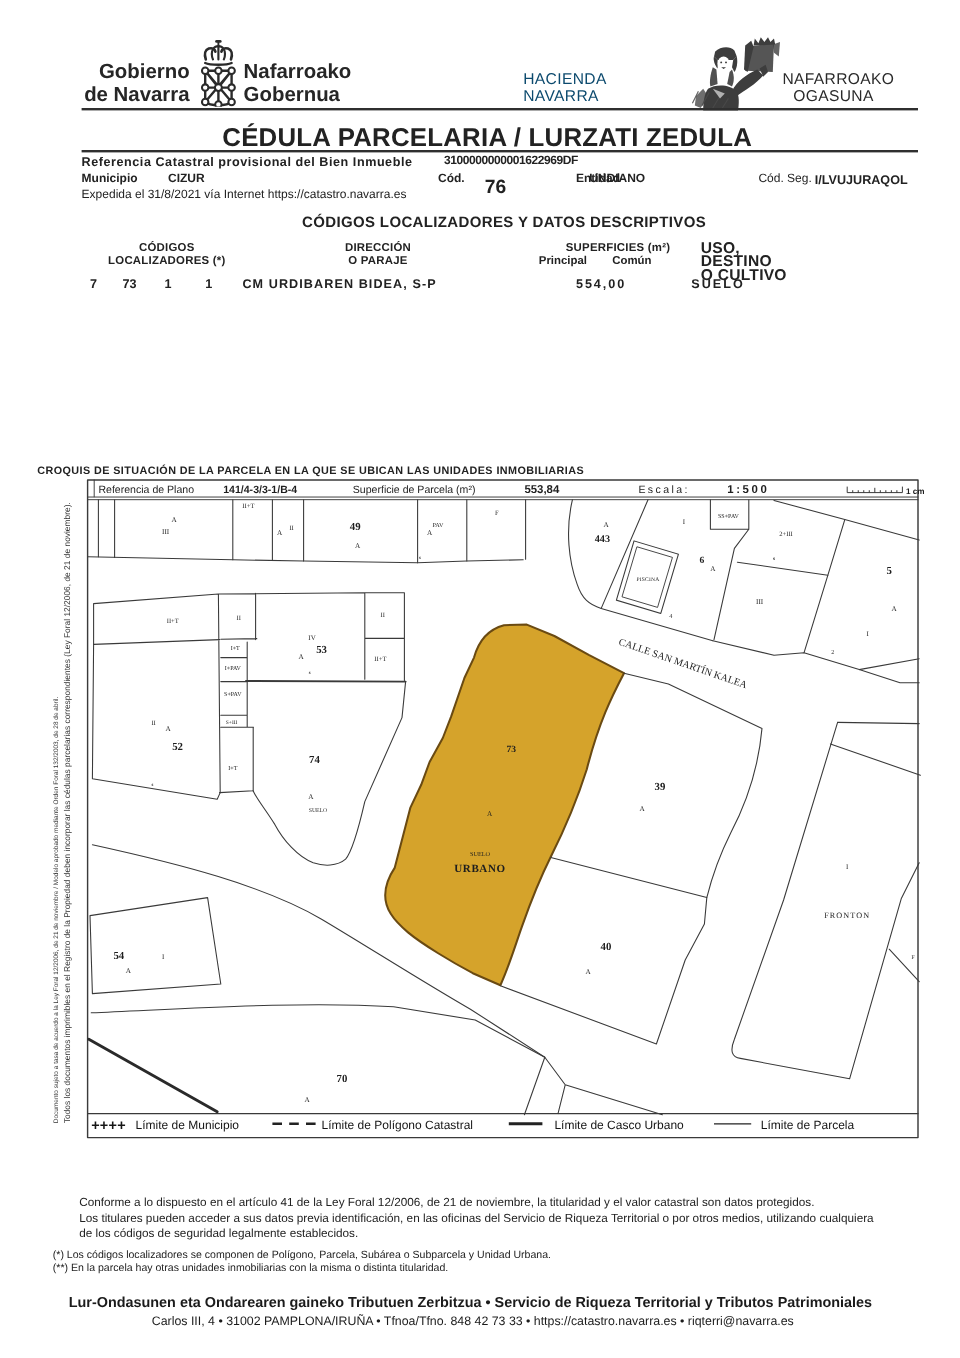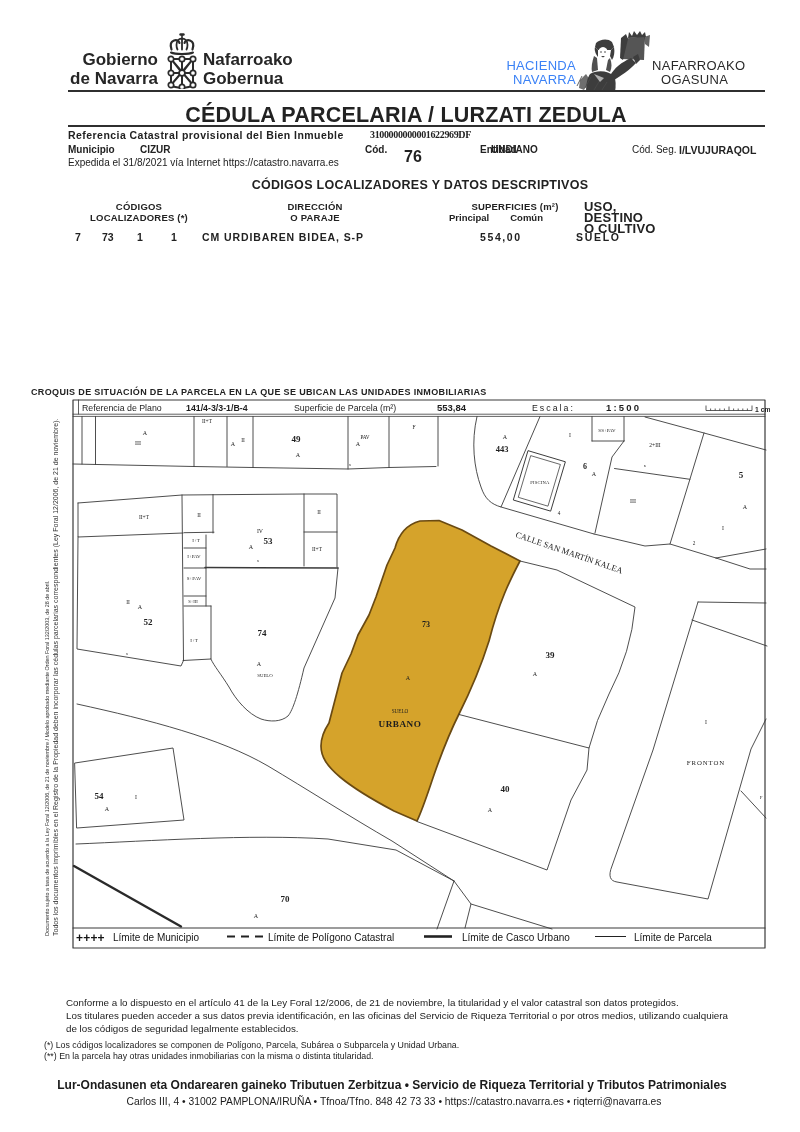--- a/index.html
+++ b/index.html
@@ -32,21 +32,21 @@
       <circle cx="26" cy="40" r="2.7"></circle>
     <circle cx="4" cy="52" r="2.7"></circle>
       <circle cx="15" cy="54" r="2.7"></circle>
       <circle cx="26" cy="52" r="2.7"></circle>
     <circle cx="15" cy="40" r="2.9"></circle>
   </g>
 </svg>
 
 <div class="abs b" style="left:203px;top:50px;font-size:17px;line-height:19px;color:#262626;">Nafarroako<br>Gobernua</div>
 
-<div class="abs" style="left:436px;top:59px;width:140px;text-align:right;font-size:13px;line-height:14px;letter-spacing:0.3px;color:#3b82f6;">HACIENDA<br>NAVARRA</div>
+<div class="abs" style="left:436px;top:59px;width:140px;font-size:13px;line-height:14px;letter-spacing:0.3px;color:#0c4a6e;">HACIENDA<br>NAVARRA</div>
 
 <svg class="abs" style="left:574px;top:30px;" width="78" height="64" viewBox="0 0 78 64">
   <g fill="#3d3d3d">
     <path d="M48,9 L71,6 L70,30 L47,29 Z" opacity="0.88"></path>
     <path d="M54,8 L55,2 L58,6 L60,1 L63,5 L66,1 L68,5 L71,2 L72,7 Z"></path>
     <path d="M70,7 L76,5 L75,17 L71,14 Z" opacity="0.8"></path>
     <path d="M47,8 L52,4 L54,9 L49,30 L46,28 Z"></path>
     <path d="M36,46 C40,38 48,32 57,28 L62,33 C56,40 46,46 40,50 Z"></path>
     <path d="M59,27 L64,24 L66,30 L62,34 Z"></path>
     <path d="M22,13 C26,9 34,8 38,12 L40,17 L37,20 L24,20 L21,17 Z"></path>
@@ -73,21 +73,21 @@
 
 <div class="abs" style="left:652px;top:59px;font-size:13px;line-height:14px;letter-spacing:0.3px;color:#2a2a2a;">NAFARROAKO<br><span style="padding-left:9px;">OGASUNA</span></div>
 
 <div class="abs" style="left:68px;top:90px;width:697px;height:1.7px;background:#2f2f2f;"></div>
 
 <div class="abs b" style="left:6px;top:103px;width:800px;text-align:center;font-size:21.5px;letter-spacing:0.2px;color:#222;">CÉDULA PARCELARIA / LURZATI ZEDULA</div>
 
 <div class="abs" style="left:68px;top:125px;width:697px;height:1.6px;background:#2f2f2f;"></div>
 
 <div class="abs b" style="left:68px;top:129px;font-size:10.5px;letter-spacing:0.45px;color:#222;">Referencia Catastral provisional del Bien Inmueble</div>
-<div class="abs b" style="left:370px;top:129px;font-size:10px;letter-spacing:-0.35px;color:#222;font-family:Liberation Serif, serif;">3100000000001622969DF</div>
+<div class="abs b" style="left:370px;top:129px;font-size:10px;letter-spacing:-0.35px;color:#222;">3100000000001622969DF</div>
 
 <div class="abs b" style="left:68px;top:144px;font-size:10px;color:#222;">Municipio</div>
 <div class="abs b" style="left:140px;top:144px;font-size:10px;color:#222;text-align:center;">CIZUR</div>
 <div class="abs b" style="left:365px;top:144px;font-size:10px;color:#222;">Cód.</div>
 <div class="abs b" style="left:404px;top:148px;font-size:16px;color:#222;">76</div>
 <div class="abs b" style="left:440px;top:144px;font-size:10px;color:#222;padding-left:40px;">Entidad</div>
 <div class="abs b" style="left:491px;top:144px;font-size:10px;color:#222;">UNDIANO</div>
 <div class="abs" style="left:632px;top:144px;font-size:10px;color:#222;">Cód. Seg.</div>
 <div class="abs b" style="left:679px;top:144px;font-size:10.5px;color:#222;">I/LVUJURAQOL</div>
 

